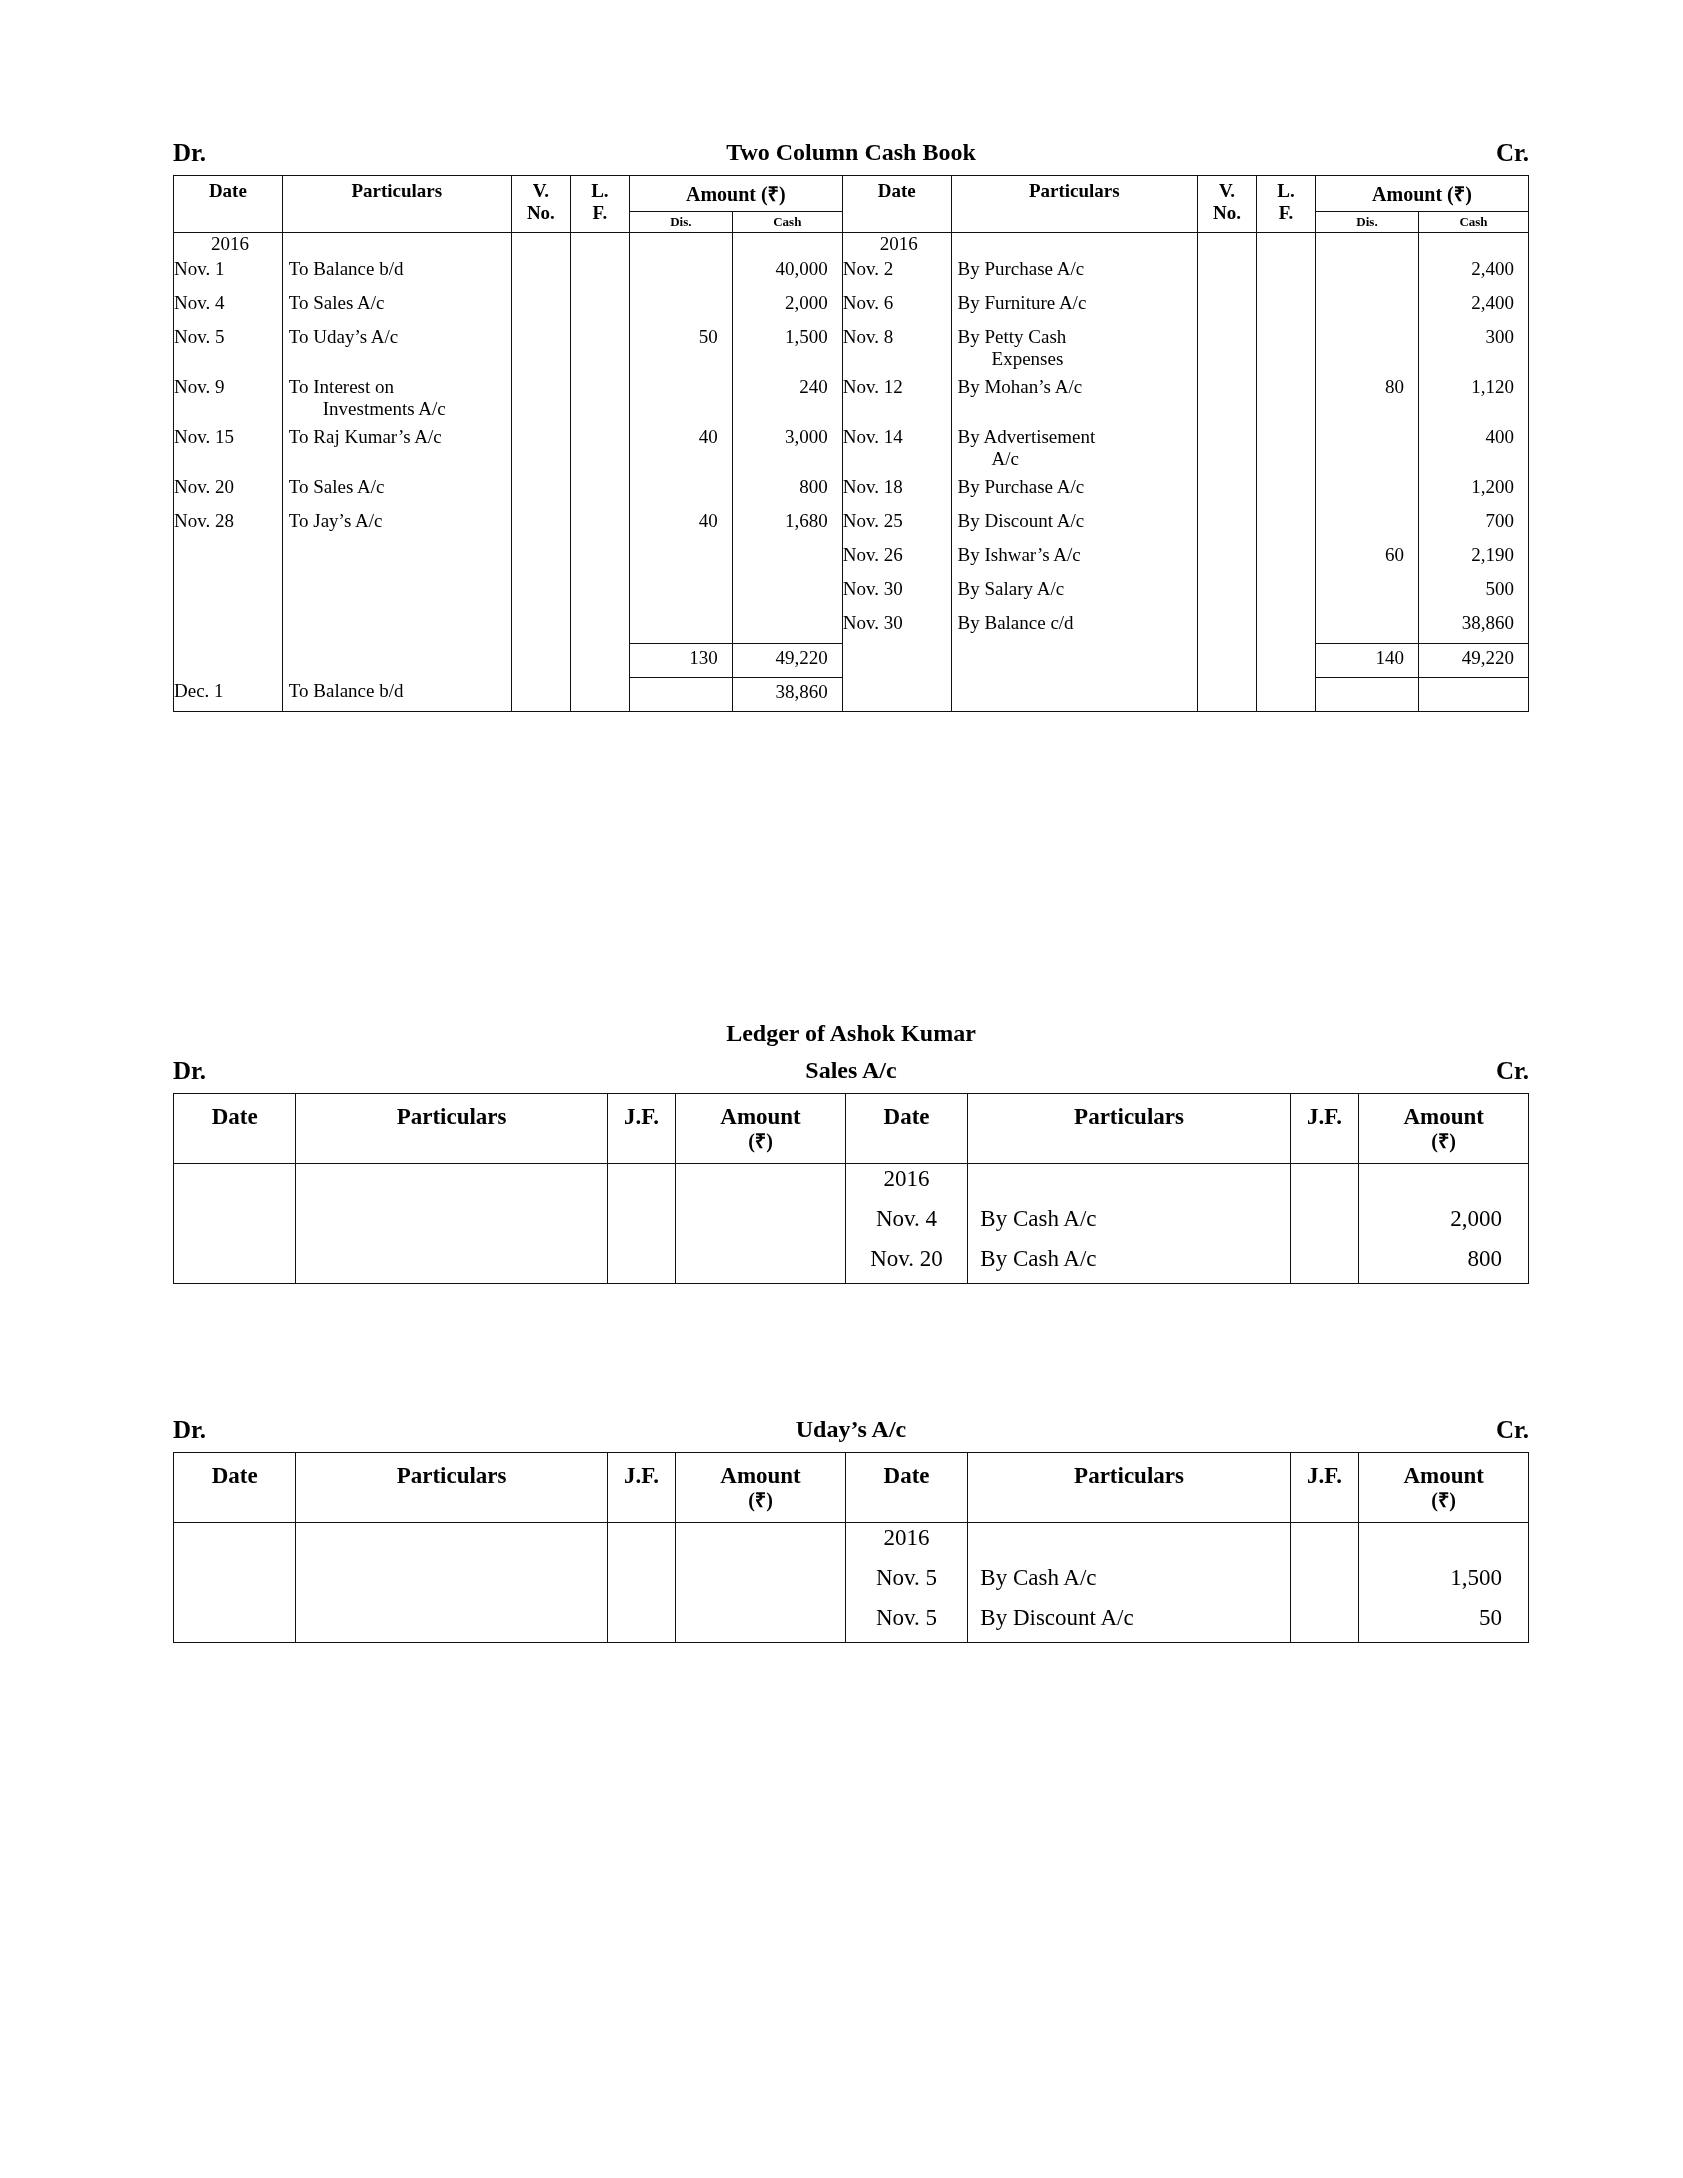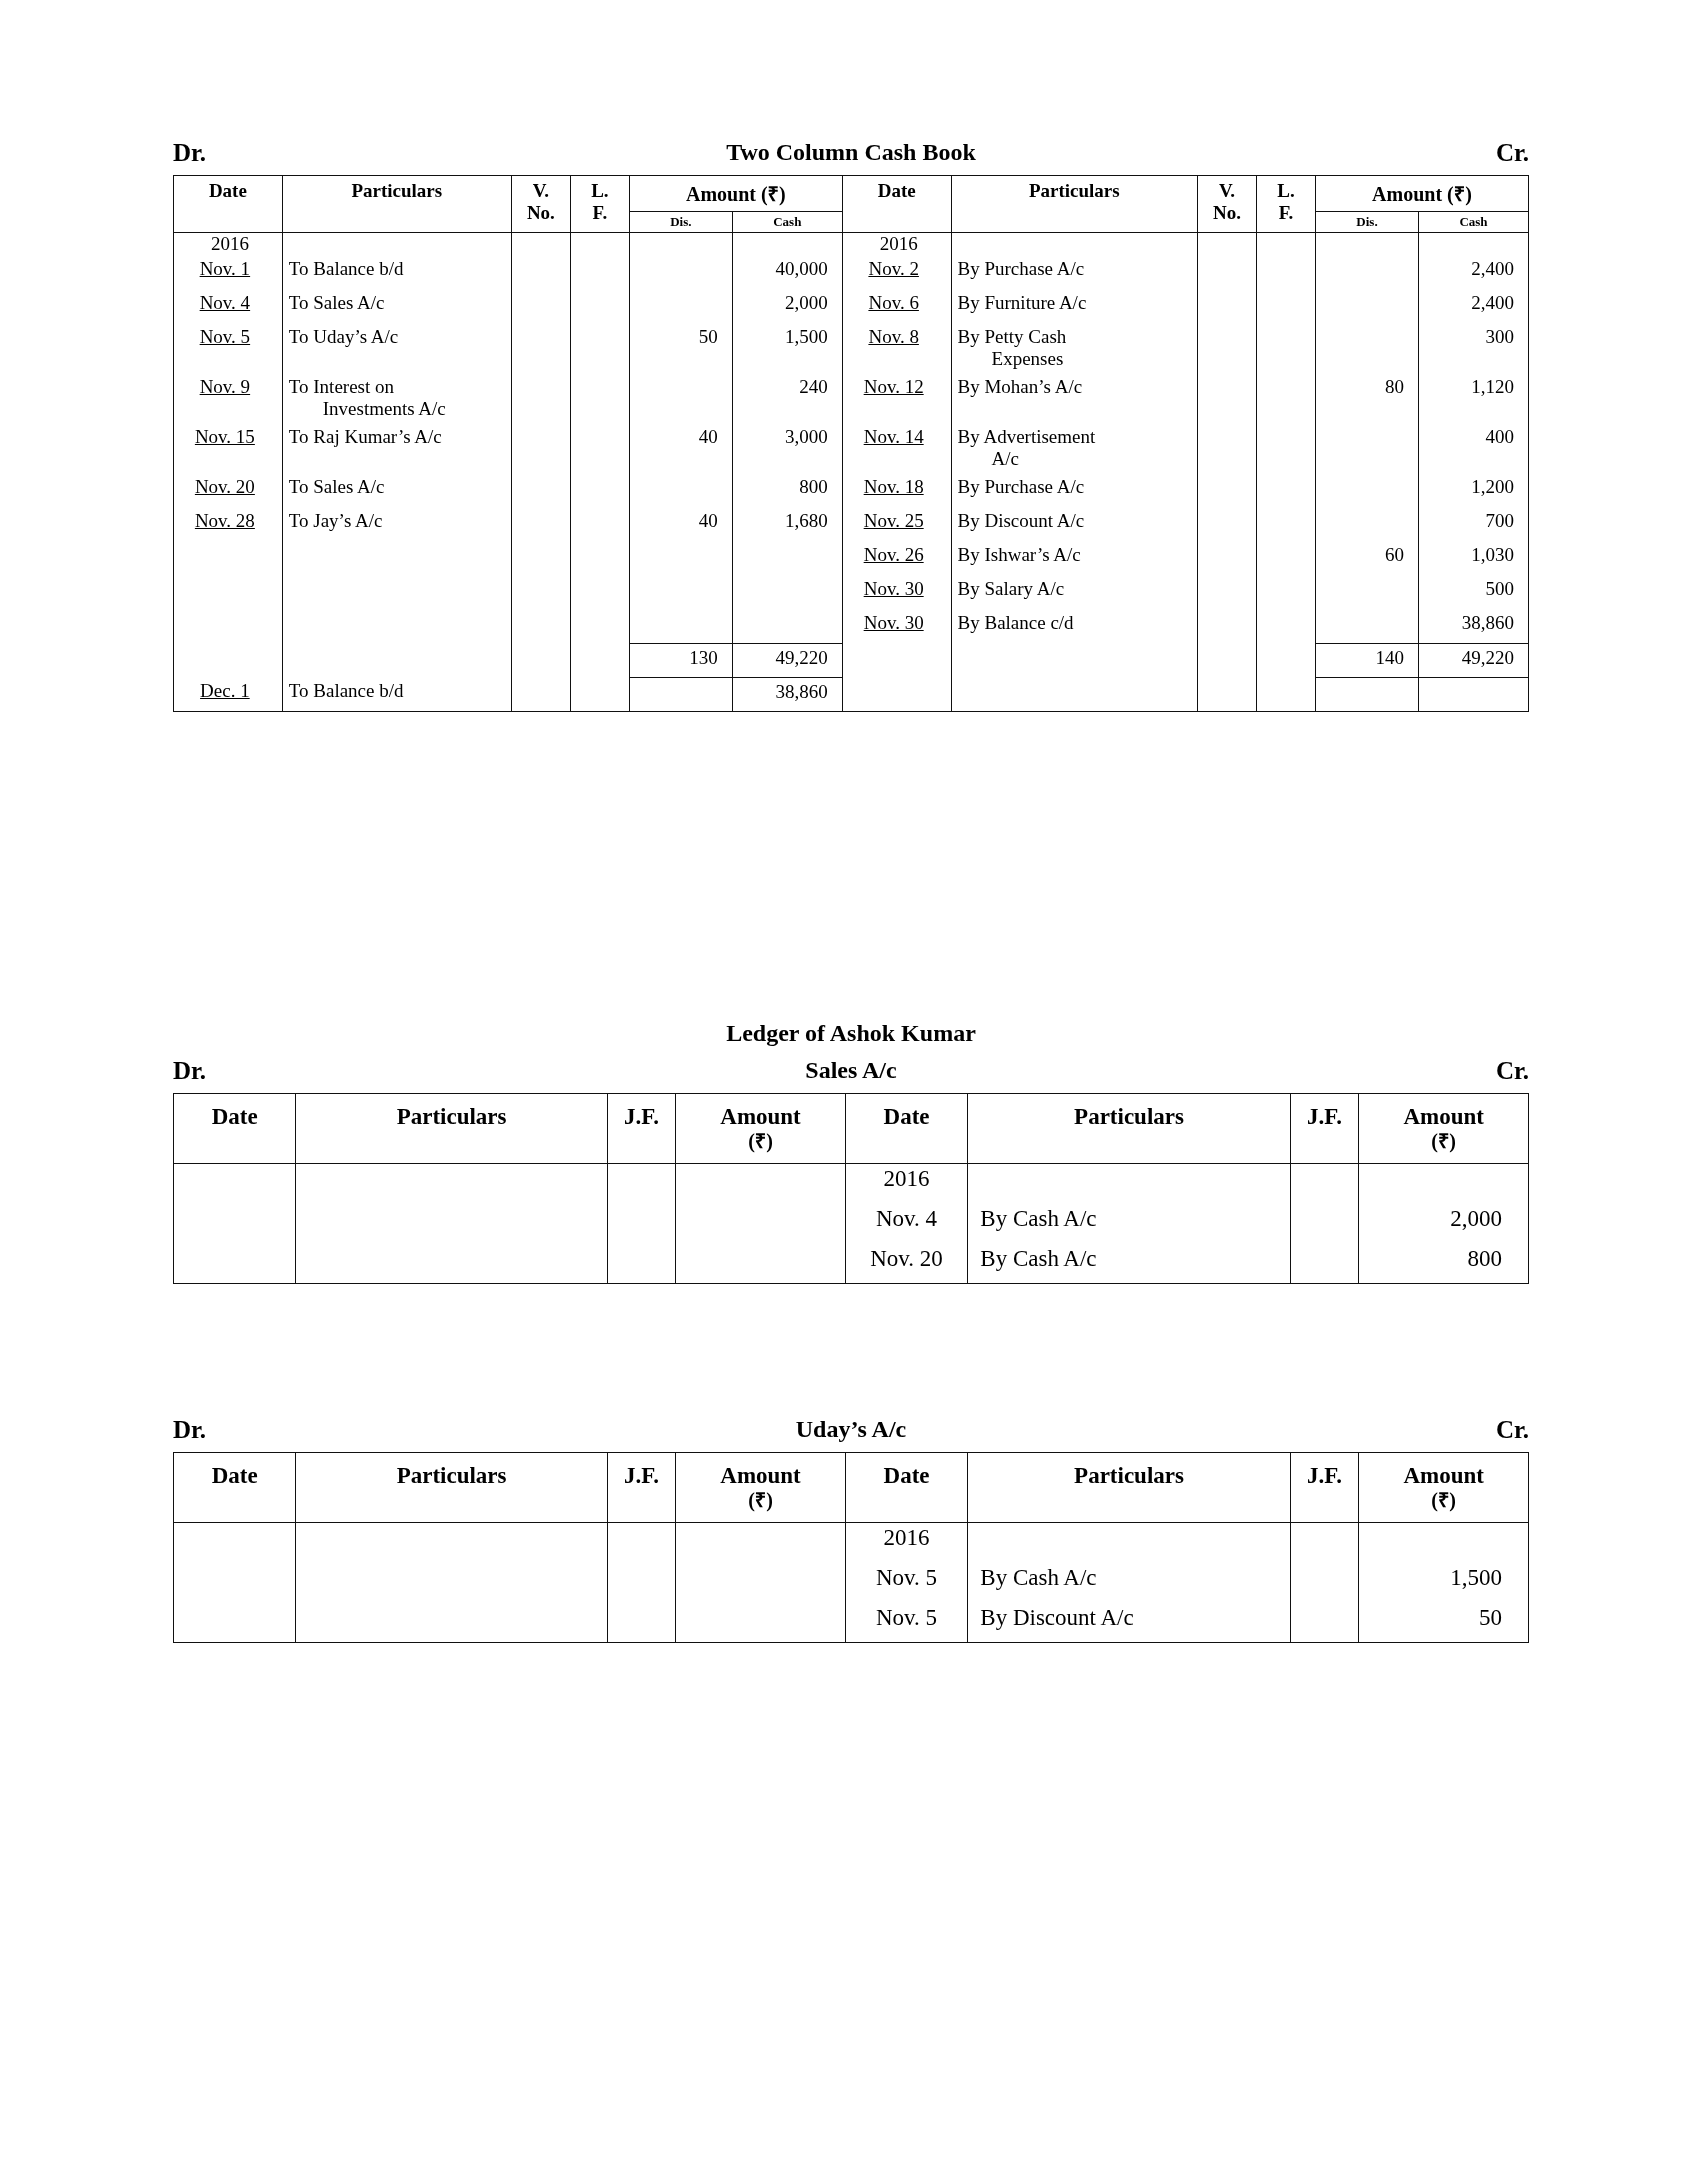--- a/index.html
+++ b/index.html
@@ -19,21 +19,21 @@
   .titlebar .mid{position:absolute;left:0;right:0;text-align:center;font-weight:bold;font-size:24px;}
   .ledgerhead{width:1356px;margin:0 auto;text-align:center;font-weight:bold;font-size:24px;}
 
   
   #cashbook-wrap{position:absolute;left:163px;top:139px;width:1356px;}
   table.cashbook{width:1356px;}
   .cb-head th{text-align:center;font-weight:bold;font-size:19px;padding:4px 0;}
   .cb-head th.big{font-size:20px;}
   .cb-sub th{text-align:center;font-weight:bold;font-size:13px;padding:2px 0;}
 
-  td.date{font-size:19px;text-align:center;padding:3px 6px 3px 0;white-space:nowrap;text-decoration:underline;}
+  td.date{font-size:19px;padding:3px 6px 3px 0;white-space:nowrap;}
   td.part{font-size:19px;text-align:left;padding:3px 6px;margin-top:13px;}
   td.num{font-size:19px;text-align:right;padding:3px 14px 3px 4px;white-space:nowrap;margin-left:20px;}
   td.blank{font-size:19px;}
   .yr{font-size:19px;text-align:center;padding-left:4px;}
   .indent{padding-left:34px;display:block;}
   .rowh{height:34px;}
 
   
   #ledger-title{position:absolute;left:163px;top:1020px;width:1356px;}
   #sales-wrap{position:absolute;left:163px;top:1057px;width:1356px;}
@@ -226,21 +226,21 @@
             <td class="part nb-t nb-b"></td>
             <td class="blank nb-t nb-b"></td>
             <td class="blank nb-t nb-b"></td>
             <td class="num nb-t nb-b"></td>
             <td class="num nb-t nb-b"></td>
             <td class="date nb-t nb-b">Nov. 26</td>
             <td class="part nb-t nb-b">By Ishwar’s A/c</td>
             <td class="blank nb-t nb-b"></td>
             <td class="blank nb-t nb-b"></td>
             <td class="num nb-t nb-b">60</td>
-            <td class="num nb-t nb-b">1,030</td>
+            <td class="num nb-t nb-b">2,190</td>
           </tr>
           <tr class="rowh">
             <td class="date nb-t nb-b"></td>
             <td class="part nb-t nb-b"></td>
             <td class="blank nb-t nb-b"></td>
             <td class="blank nb-t nb-b"></td>
             <td class="num nb-t nb-b"></td>
             <td class="num nb-t nb-b"></td>
             <td class="date nb-t nb-b">Nov. 30</td>
             <td class="part nb-t nb-b">By Salary A/c</td>

